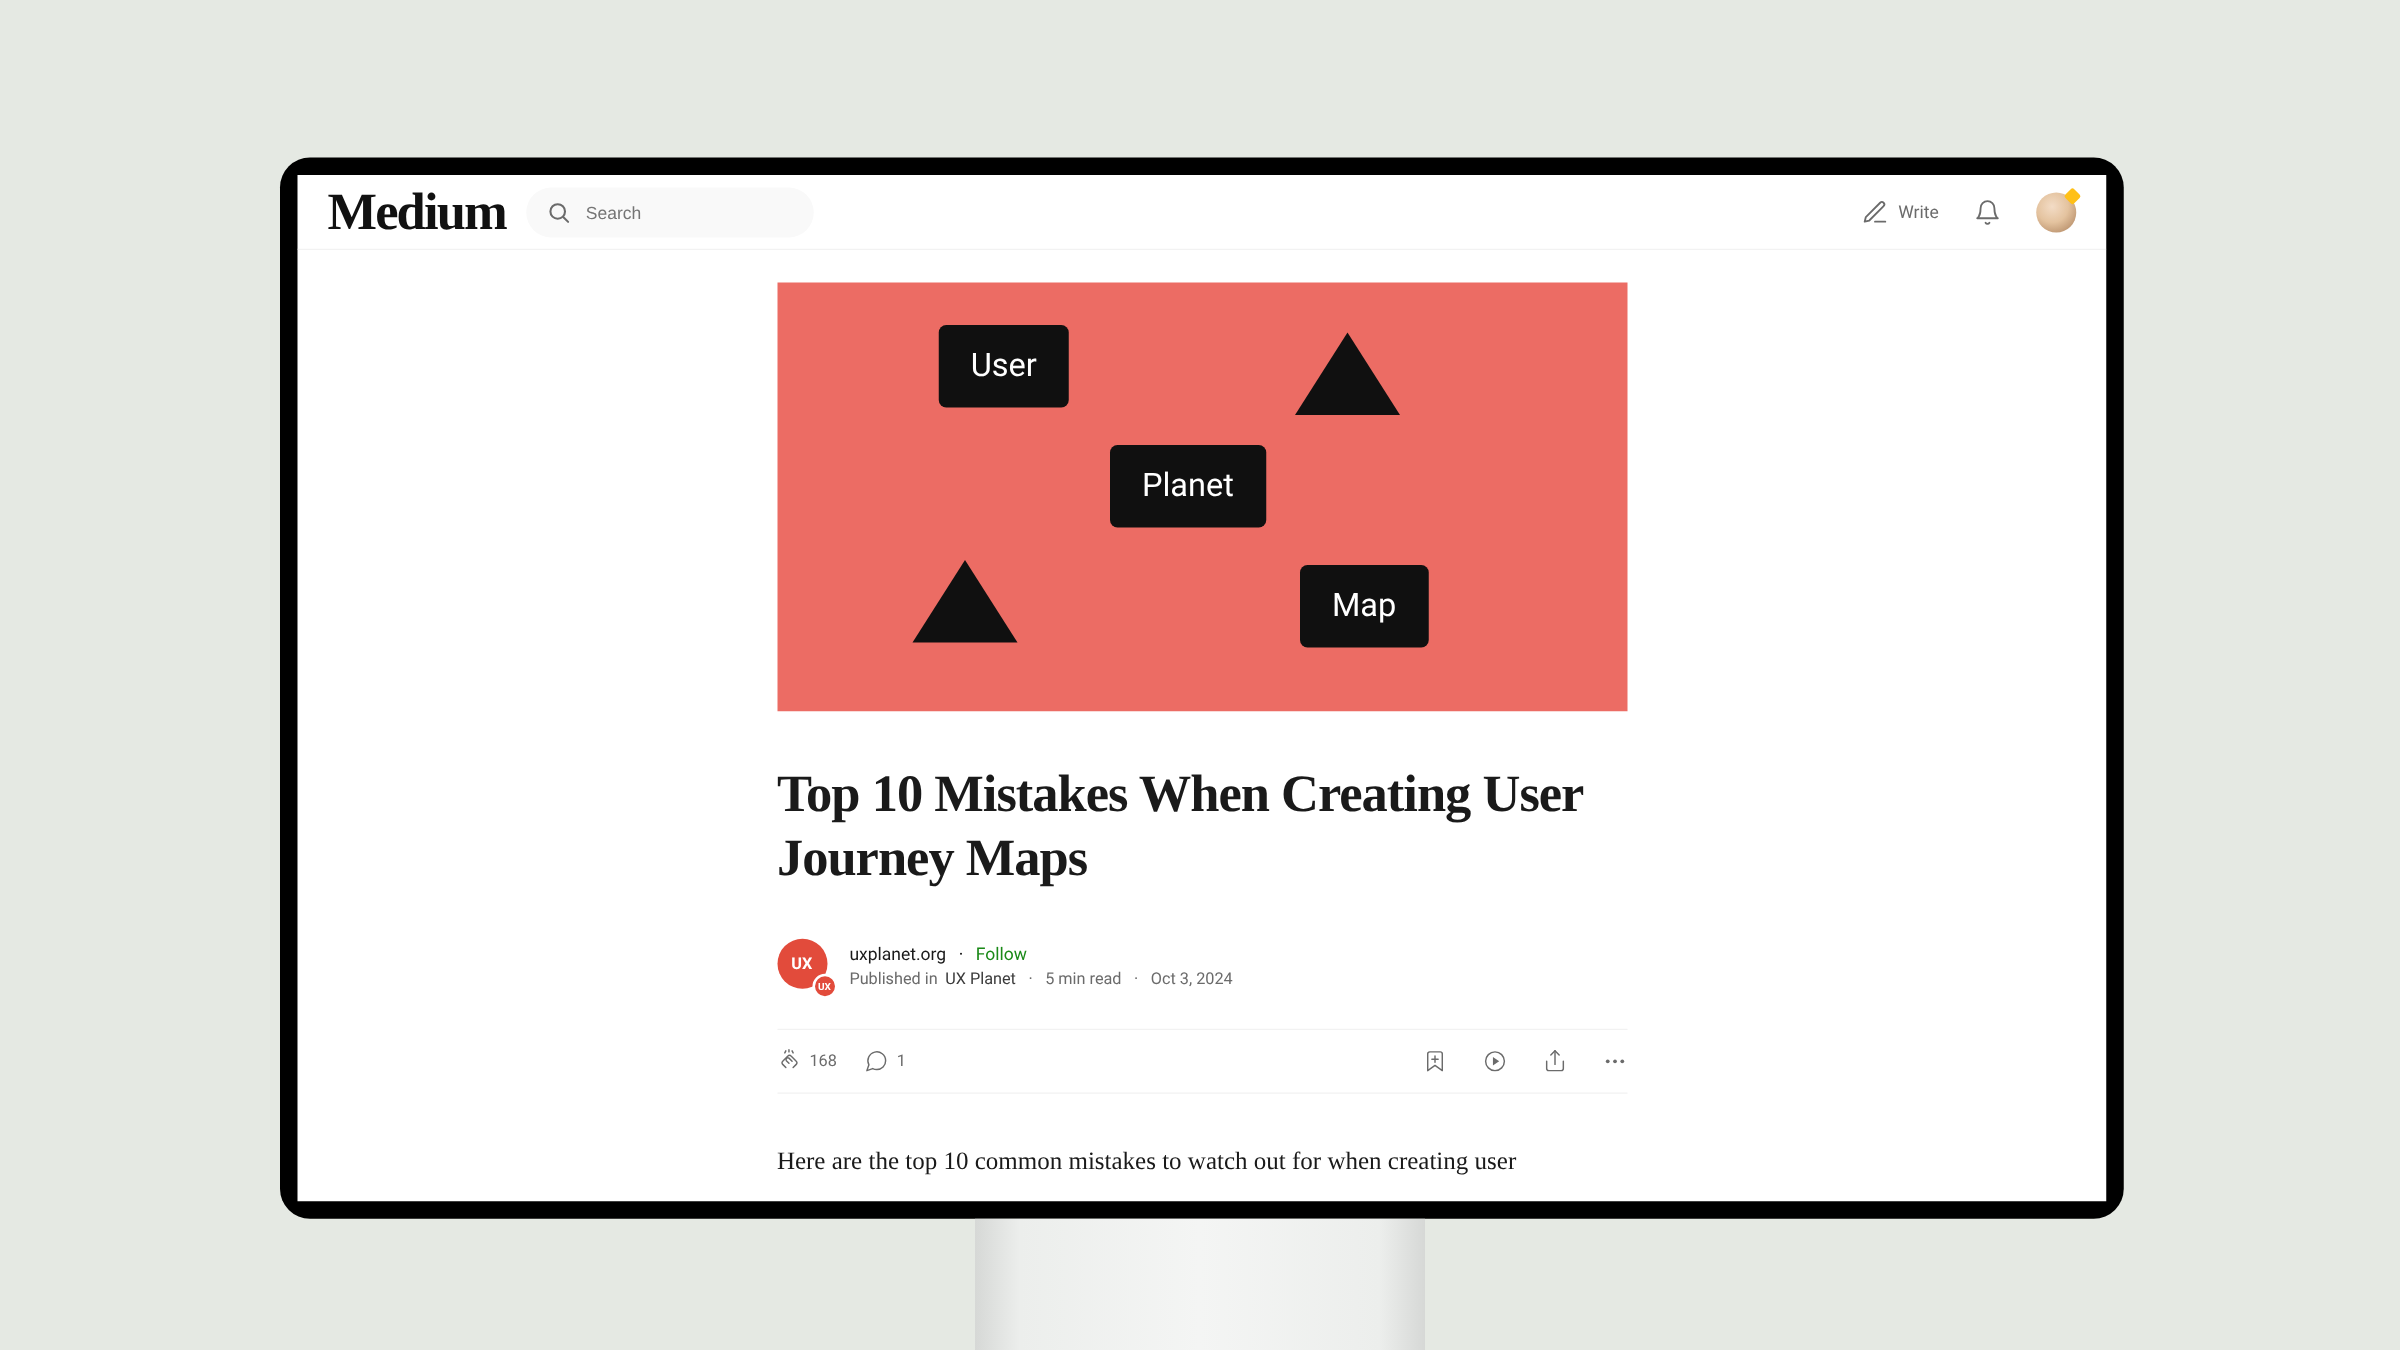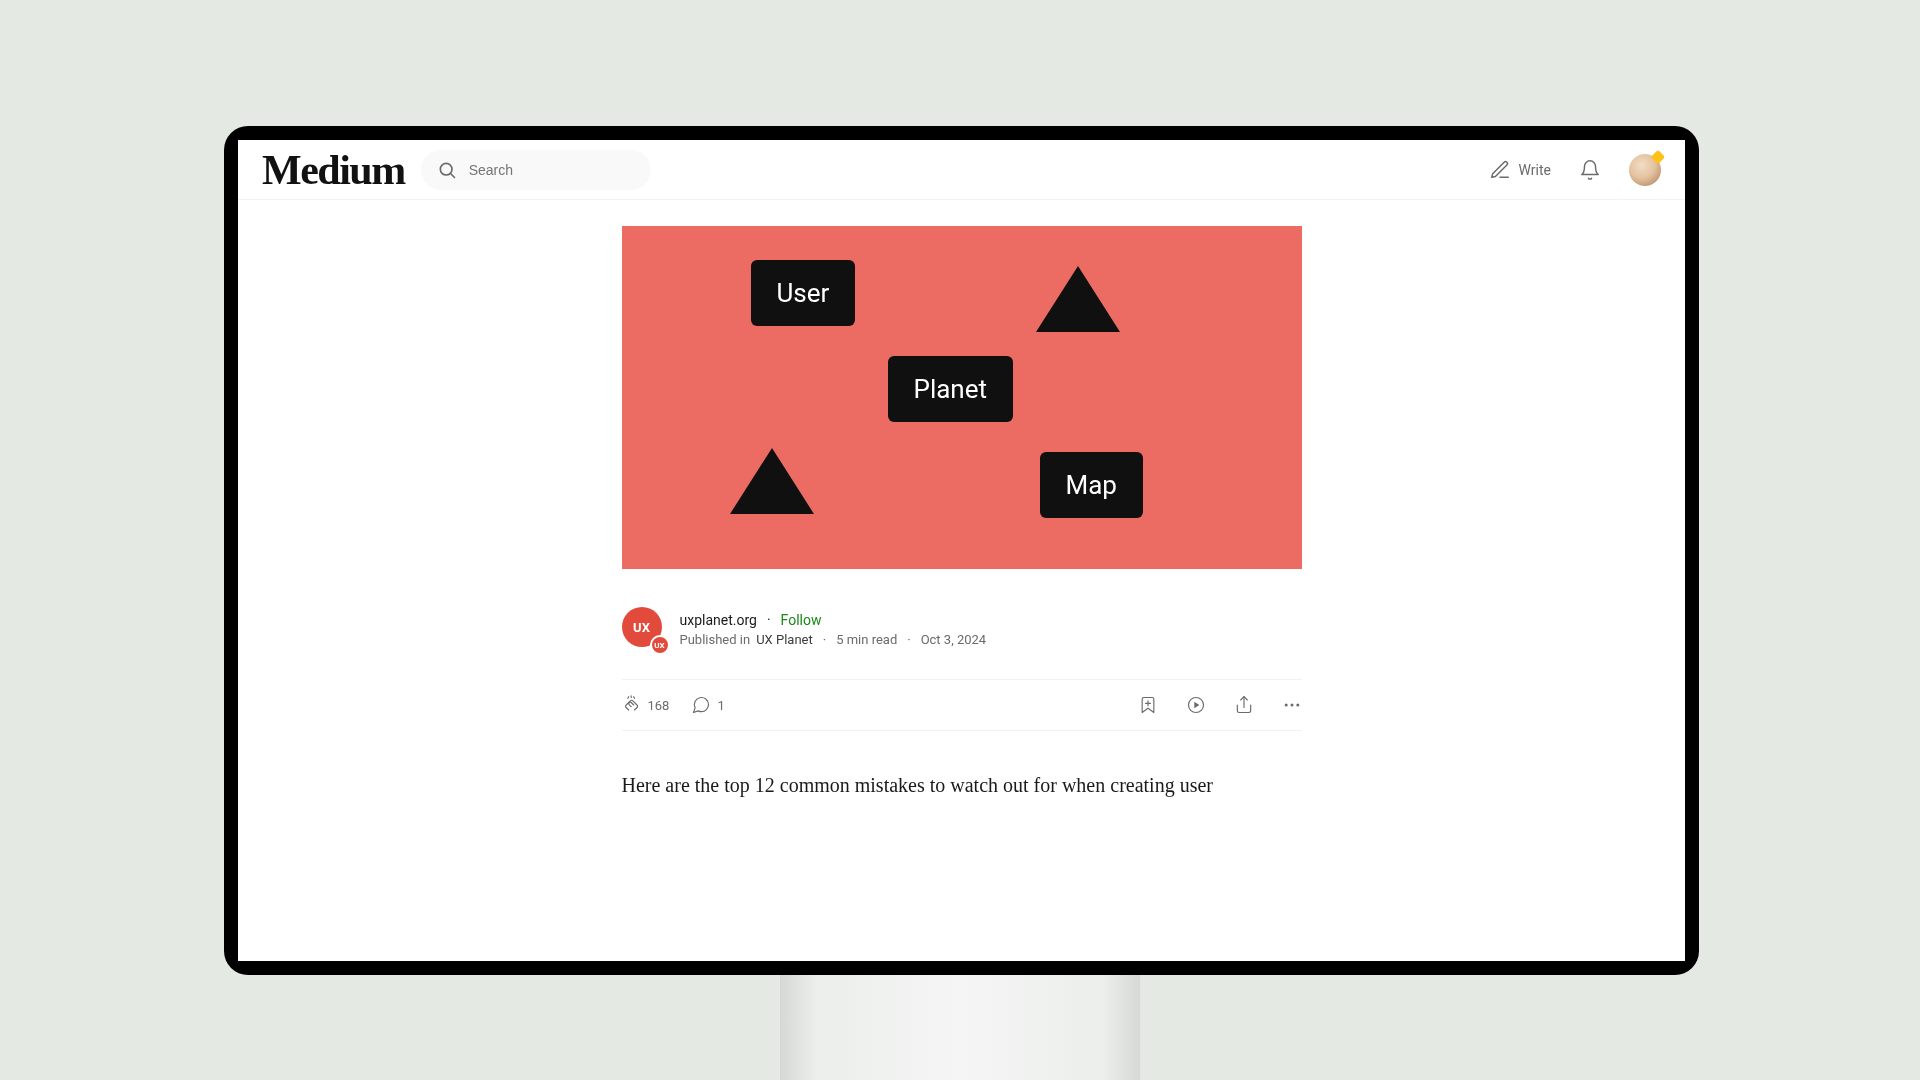--- a/index.html
+++ b/index.html
@@ -247,20 +247,21 @@
 
     <div class="article">
       <div class="hero">
         <div class="chip chip1">User</div>
         <div class="chip chip2">Planet</div>
         <div class="chip chip3">Map</div>
         <div class="tri tri1"></div>
         <div class="tri tri2"></div>
       </div>
 
+      <h1 class="title">Top 10 Mistakes When Creating User Journey Maps</h1>
 
       <div class="byline-row">
         <div class="author-avatar">
           <div class="big">UX</div>
           <div class="small">UX</div>
         </div>
         <div class="byline-text">
           <div class="line1">
             <span class="author">uxplanet.org</span>
             <span>·</span>
@@ -330,18 +331,18 @@
               <svg width="20" height="20" viewBox="0 0 24 24" fill="#6b6b6b">
                   <circle cx="5" cy="12" r="1.8"></circle>
                   <circle cx="12" cy="12" r="1.8"></circle>
                   <circle cx="19" cy="12" r="1.8"></circle>
                 </svg>
             </span>
           </span>
         </div>
       </div>
 
-      <p class="body-text">Here are the top 12 common mistakes to watch out for when creating user</p>
+      <p class="body-text">Here are the top 10 common mistakes to watch out for when creating user</p>
     </div>
 
   </div>
 </div>
 <div class="stand"></div>
 
 </body></html>

